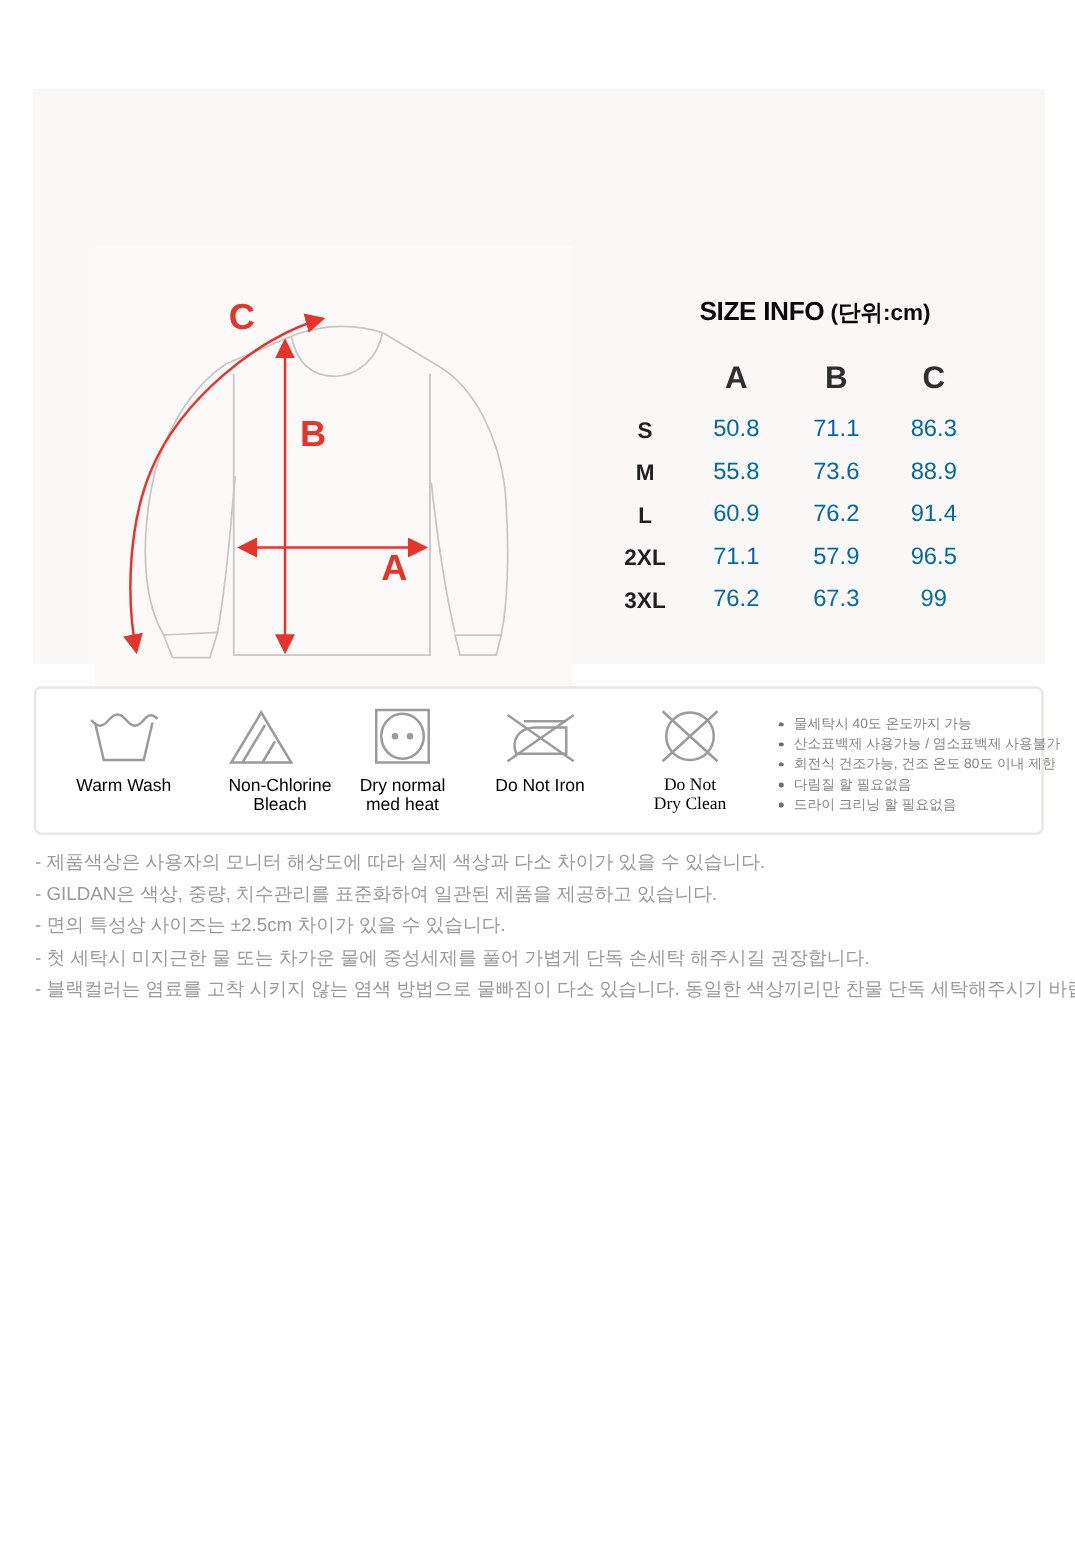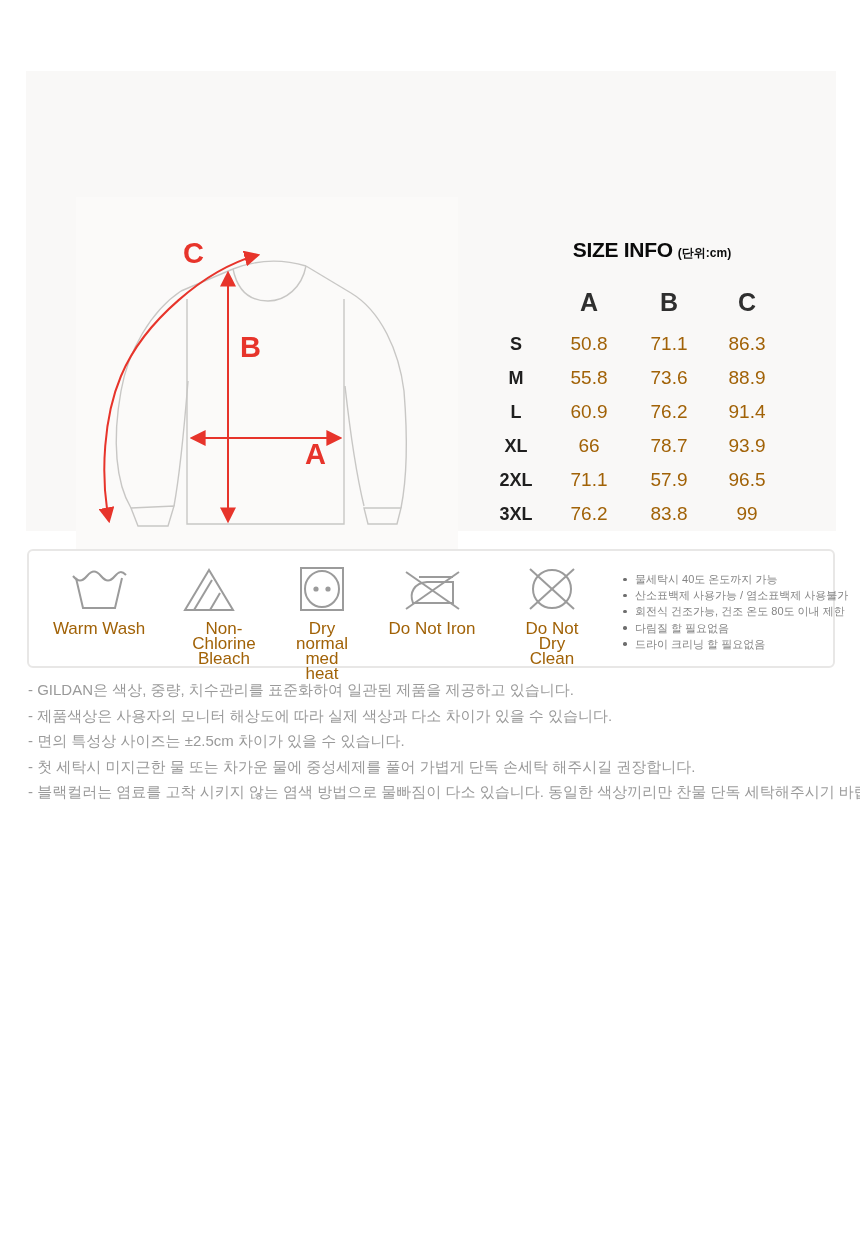--- a/index.html
+++ b/index.html
@@ -7,36 +7,36 @@
   .page{position:relative;width:860px;height:1245px;background:#ffffff;overflow:hidden;}
 
   
   .card{position:absolute;left:26px;top:71px;width:810px;height:460px;background:#f9f8f7;}
   .diagram-bg{position:absolute;left:50px;top:126px;width:382px;height:356px;background:#fbfaf9;}
   .diagram{position:absolute;left:30px;top:120px;width:410px;height:375px;}
 
   
   .size-table{position:absolute;left:458px;top:167px;width:302px;color:#111;}
   .st-title{text-align:center;padding-left:34px;font-size:21px;font-weight:800;color:#0b0b0b;letter-spacing:-0.3px;}
-  .st-title .unit{font-size:12px;font-weight:600;margin-left:5px;letter-spacing:0;}
+  .st-title .unit{font-size:18px;font-weight:600;margin-left:5px;letter-spacing:0;}
   .st-grid{display:grid;grid-template-columns:64px 82px 78px 78px;text-align:center;}
   .st-head{margin-top:25px;height:30px;line-height:30px;font-size:25px;font-weight:700;color:#2f2f2f;}
   .st-rows{margin-top:10px;}
   .st-row{height:34px;line-height:34px;}
   .st-row .sz{font-weight:700;font-size:18px;color:#1f1f1f;}
-  .st-row .val{font-size:19px;color:#a16207;}
+  .st-row .val{font-size:19px;color:#0369a1;}
 
   
   .care-box{position:absolute;left:27px;top:549px;width:808px;height:119px;box-sizing:border-box;
             background:#ffffff;border:2px solid #e8e7e6;border-radius:6px;}
   .care-item{position:absolute;top:14px;width:130px;text-align:center;}
   .care-item svg{display:block;margin:0 auto;}
-  .care-label{margin:8px auto 0;font-size:17px;line-height:15px;color:#a16207;}
+  .care-label{margin:8px auto 0;font-size:14px;line-height:15px;color:#000000;}
   .ci-1{left:5px;}  .ci-2{left:115px;} .ci-3{left:228px;} .ci-4{left:338px;} .ci-5{left:458px;}
-  .ci-2 .care-label{max-width:84px;margin-left:38px;} .ci-3 .care-label{max-width:70px;} .ci-5 .care-label{max-width:62px;}
+  .ci-2 .care-label{max-width:84px;margin-left:38px;} .ci-3 .care-label{max-width:70px;} .ci-5 .care-label{max-width:62px;font-family:Liberation Serif, serif;}
   .care-bullets{position:absolute;left:593px;top:20px;width:212px;list-style:none;margin:0;padding:0;}
   .care-bullets li{position:relative;padding-left:13px;font-size:11px;line-height:16.2px;color:#858585;white-space:nowrap;}
   .care-bullets li::before{content:"";position:absolute;left:1px;top:6.5px;width:3.5px;height:3.5px;border-radius:50%;background:#6e6e6e;}
 
   
   .notes{position:absolute;left:28px;top:677px;width:812px;}
   .note-line{font-size:15px;line-height:25.6px;color:#9a9a9a;white-space:nowrap;}
 </style>
 </head>
 <body>
@@ -108,35 +108,29 @@
           <span class="val">73.6</span>
           <span class="val">88.9</span>
         </div>
         <div class="st-grid st-row">
           <span class="sz">L</span>
           <span class="val">60.9</span>
           <span class="val">76.2</span>
           <span class="val">91.4</span>
         </div>
         <div class="st-grid st-row">
-          <span class="sz">XL</span>
-          <span class="val">66</span>
-          <span class="val">78.7</span>
-          <span class="val">93.9</span>
-        </div>
-        <div class="st-grid st-row">
           <span class="sz">2XL</span>
           <span class="val">71.1</span>
           <span class="val">57.9</span>
           <span class="val">96.5</span>
         </div>
         <div class="st-grid st-row">
           <span class="sz">3XL</span>
           <span class="val">76.2</span>
-          <span class="val">83.8</span>
+          <span class="val">67.3</span>
           <span class="val">99</span>
         </div>
       </div>
     </div>
   </div>
 
   <div class="care-box">
 
     <div class="care-item ci-1">
       <svg width="60" height="48" viewBox="0 0 60 48" stroke="#9b9b9b" stroke-width="2" fill="none">
@@ -187,20 +181,20 @@
     <ul class="care-bullets">
       <li>물세탁시 40도 온도까지 가능</li>
       <li>산소표백제 사용가능 / 염소표백제 사용불가</li>
       <li>회전식 건조가능, 건조 온도 80도 이내 제한</li>
       <li>다림질 할 필요없음</li>
       <li>드라이 크리닝 할 필요없음</li>
     </ul>
   </div>
 
   <div class="notes">
+    <div class="note-line">- 제품색상은 사용자의 모니터 해상도에 따라 실제 색상과 다소 차이가 있을 수 있습니다.</div>
     <div class="note-line">- GILDAN은 색상, 중량, 치수관리를 표준화하여 일관된 제품을 제공하고 있습니다.</div>
-    <div class="note-line">- 제품색상은 사용자의 모니터 해상도에 따라 실제 색상과 다소 차이가 있을 수 있습니다.</div>
     <div class="note-line">- 면의 특성상 사이즈는 ±2.5cm 차이가 있을 수 있습니다.</div>
     <div class="note-line">- 첫 세탁시 미지근한 물 또는 차가운 물에 중성세제를 풀어 가볍게 단독 손세탁 해주시길 권장합니다.</div>
     <div class="note-line">- 블랙컬러는 염료를 고착 시키지 않는 염색 방법으로 물빠짐이 다소 있습니다. 동일한 색상끼리만 찬물 단독 세탁해주시기 바랍니다.</div>
   </div>
 
 </div>
 
 </body></html>

